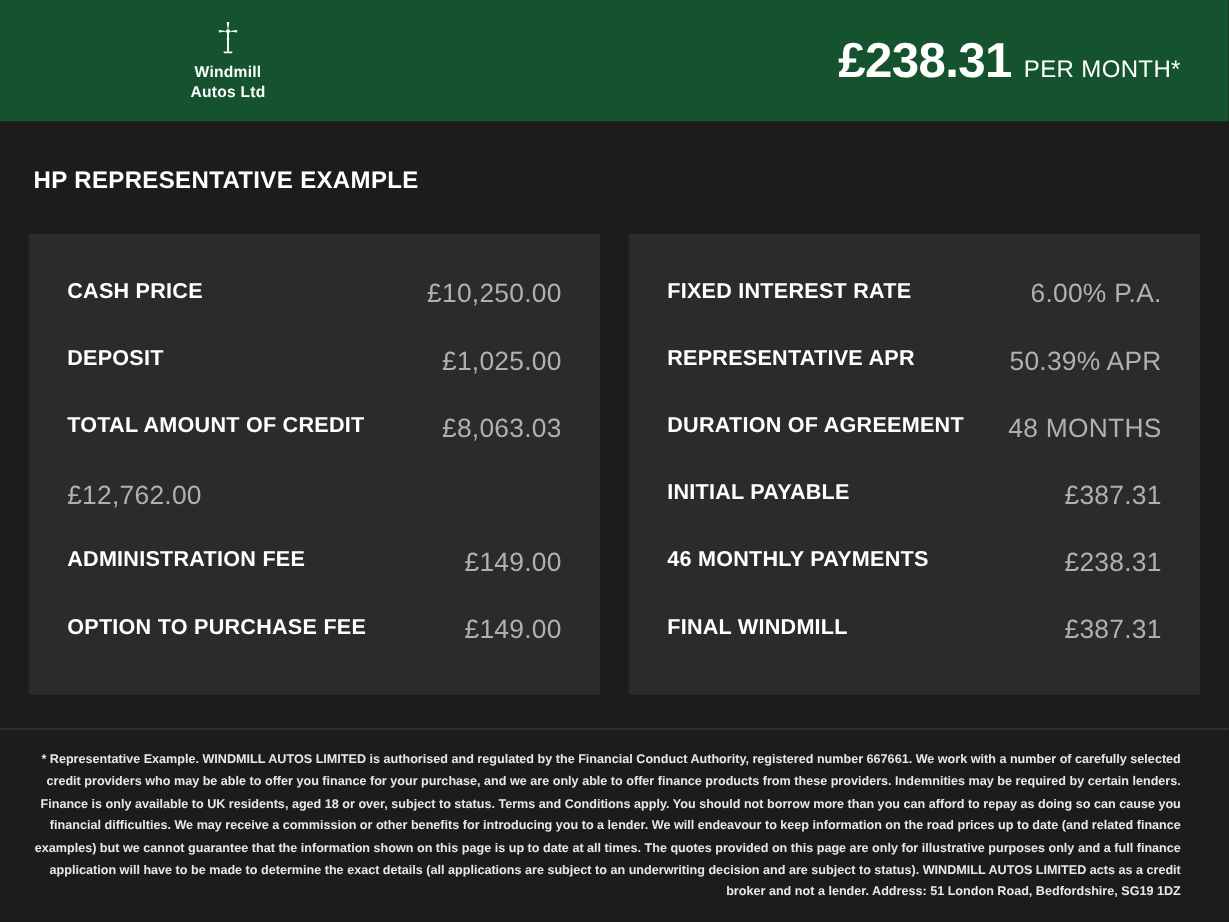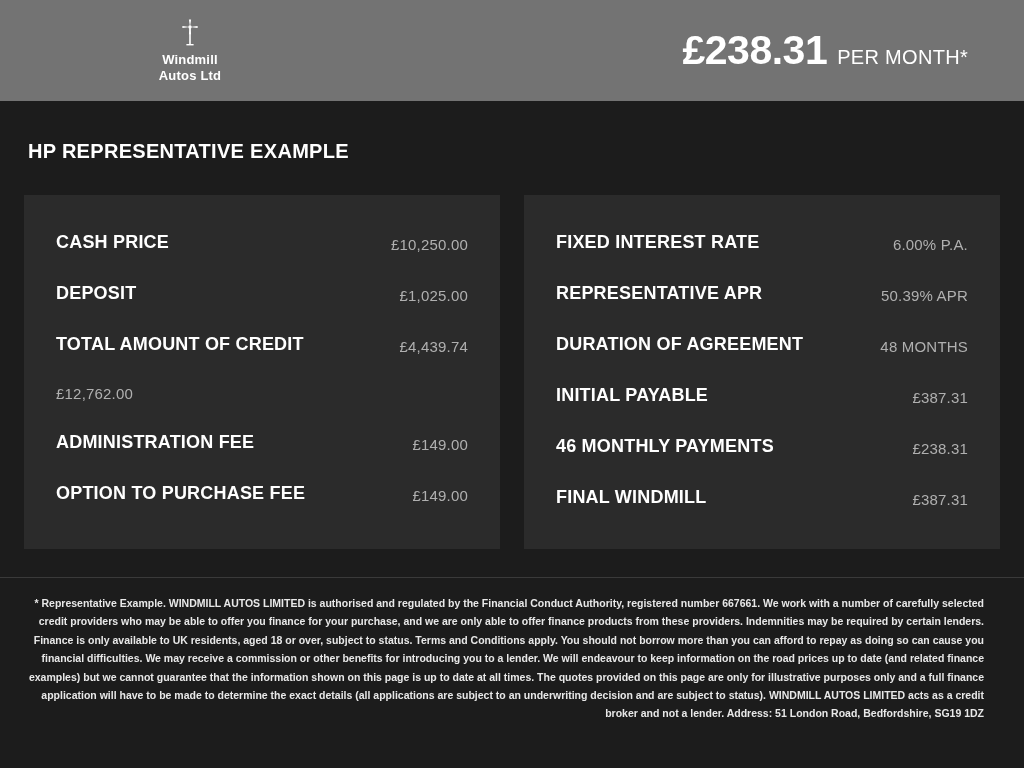--- a/index.html
+++ b/index.html
@@ -11,25 +11,25 @@
     width: 1024px;
     height: 768px;
     overflow: hidden;
     font-family: "Liberation Sans", sans-serif;
     color: #ffffff;
   }
 
   
   .header {
     height: 101px;
-    background: #737373;
+    background: #14532d;
     display: flex;
     align-items: center;
     justify-content: space-between;
-    padding: 0 32px 0 0;
+    padding: 0 16px 0 0;
     box-sizing: border-box;
     position: relative;
   }
   .brand {
     display: flex;
     flex-direction: column;
     align-items: center;
     justify-content: center;
     margin-left: 130px;
     width: 120px;
@@ -79,32 +79,32 @@
     gap: 24px;
   }
   .panel {
     background: #2b2b2b;
     flex: 1;
     padding: 22px 32px 26px 32px;
     box-sizing: border-box;
   }
   .row {
     display: flex;
-    align-items: flex-end;
+    align-items: flex-start;
     justify-content: space-between;
     padding: 15px 0;
   }
   .row-label {
     font-size: 18px;
     font-weight: bold;
     letter-spacing: 0.2px;
     color: #ffffff;
   }
   .row-value {
-    font-size: 15px;
+    font-size: 22px;
     color: #b0b0b0;
     letter-spacing: 0.2px;
     text-align: right;
     white-space: nowrap;
   }
 
   
   .footer {
     margin-top: 28px;
     border-top: 1px solid #3a3a3a;
@@ -155,21 +155,21 @@
       <div class="row">
         <span class="row-label">CASH PRICE</span>
         <span class="row-value">£10,250.00</span>
       </div>
       <div class="row">
         <span class="row-label">DEPOSIT</span>
         <span class="row-value">£1,025.00</span>
       </div>
       <div class="row">
         <span class="row-label">TOTAL AMOUNT OF CREDIT</span>
-        <span class="row-value">£4,439.74</span>
+        <span class="row-value">£8,063.03</span>
       </div>
       <div class="row">
         <span class="row-value">£12,762.00</span>
       </div>
       <div class="row">
         <span class="row-label">ADMINISTRATION FEE</span>
         <span class="row-value">£149.00</span>
       </div>
       <div class="row">
         <span class="row-label">OPTION TO PURCHASE FEE</span>

